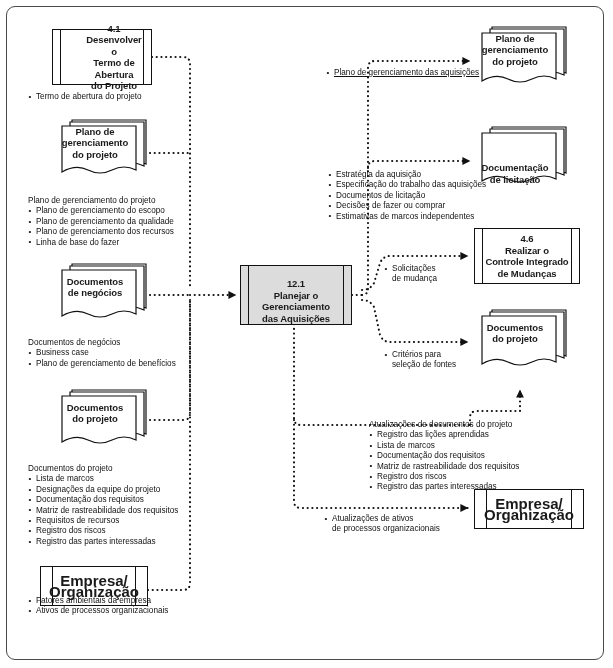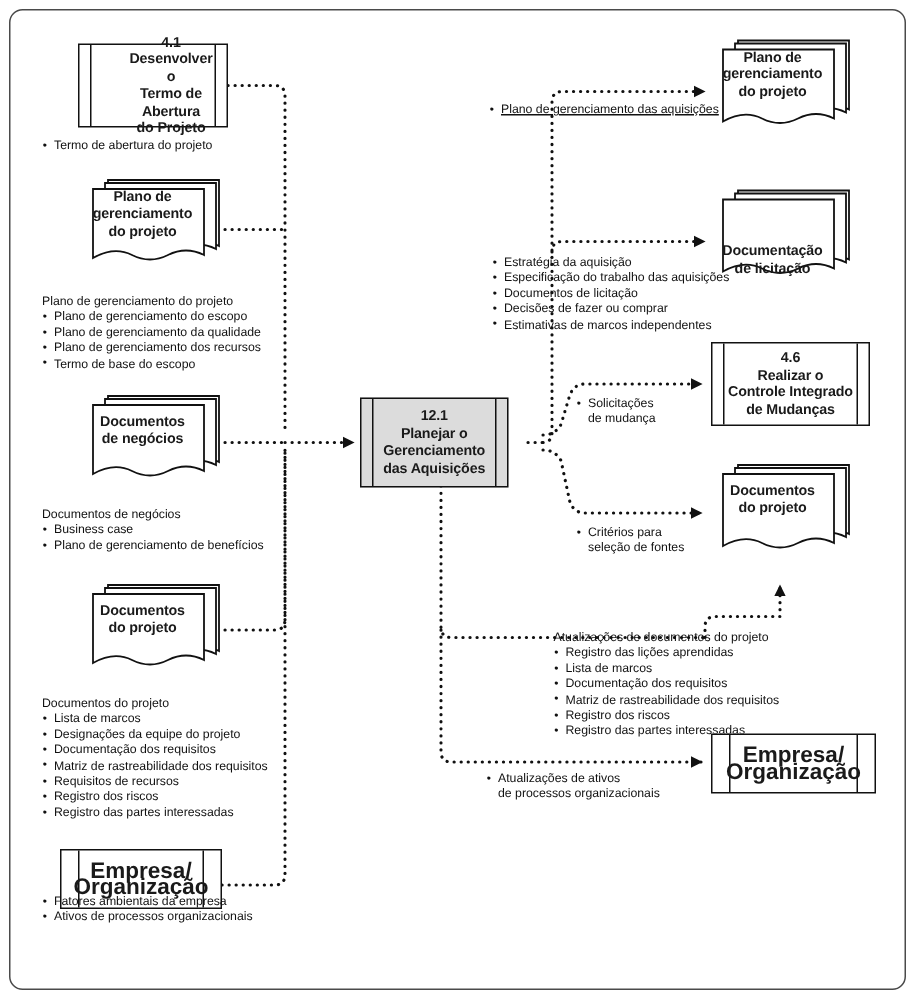--- a/index.html
+++ b/index.html
@@ -120,21 +120,21 @@
       </span>
     </div>
   </div>
 
   <div class="tblk" style="left:28px;top:196px;width:180px;">
     <span class="hdr">Plano de gerenciamento do projeto</span>
     <ul>
       <li>Plano de gerenciamento do escopo</li>
       <li>Plano de gerenciamento da qualidade</li>
       <li>Plano de gerenciamento dos recursos</li>
-      <li>Termo de base do escopo</li>
+      <li>Linha de base do fazer</li>
     </ul>
   </div>
 
   <div class="docs" style="left:56px;top:262px;width:94px;height:70px;">
     <svg width="94" height="70" viewBox="0 0 94 70">
       <path d="M12,6 L86,6 L86,50 Q74,44 62,50 Q50,56 38,50 Q26,44 12,52 Z" fill="#fff" stroke="#111" stroke-width="1.2" transform="translate(4,-4)"></path>
       <path d="M12,6 L86,6 L86,50 Q74,44 62,50 Q50,56 38,50 Q26,44 12,52 Z" fill="#fff" stroke="#111" stroke-width="1.2" transform="translate(2,-2)"></path>
       <path d="M6,8 L80,8 L80,52 Q68,46 56,52 Q44,58 32,52 Q20,46 6,54 Z" fill="#fff" stroke="#111" stroke-width="1.2"></path>
     </svg>
     <div class="dtxt" style="right:16px;bottom:20px;">
@@ -187,21 +187,21 @@
     </div>
   </div>
 
   <div class="tblk" style="left:28px;top:596px;width:200px;">
     <ul>
       <li>Fatores ambientais da empresa</li>
       <li>Ativos de processos organizacionais</li>
     </ul>
   </div>
 
-  <div class="proc shaded" style="left:240px;top:265px;width:99px;height:60px;">
+  <div class="proc shaded" style="left:240px;top:265px;width:112px;height:60px;align-items:flex-end;">
     <div class="ptxt">
       <span>12.1</span><br>
       <span>Planejar o</span><br>
       <span>Gerenciamento</span><br>
       <span>das Aquisições</span>
     </div>
   </div>
 
   <div class="docs" style="left:476px;top:25px;width:94px;height:72px;">
     <svg width="94" height="72" viewBox="0 0 94 72">

